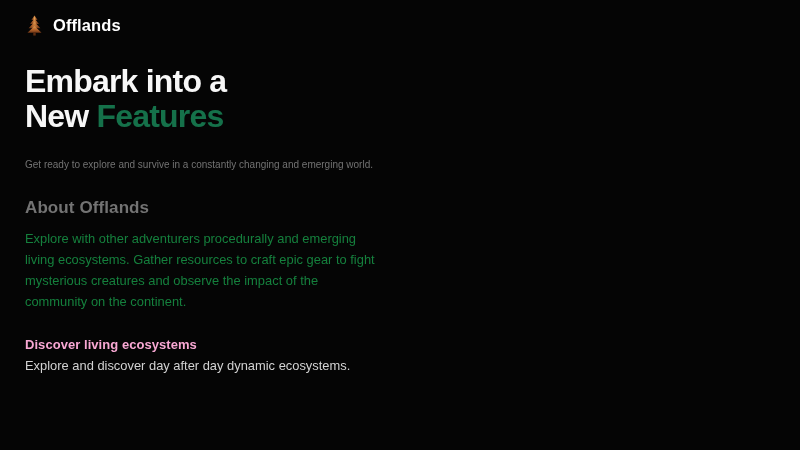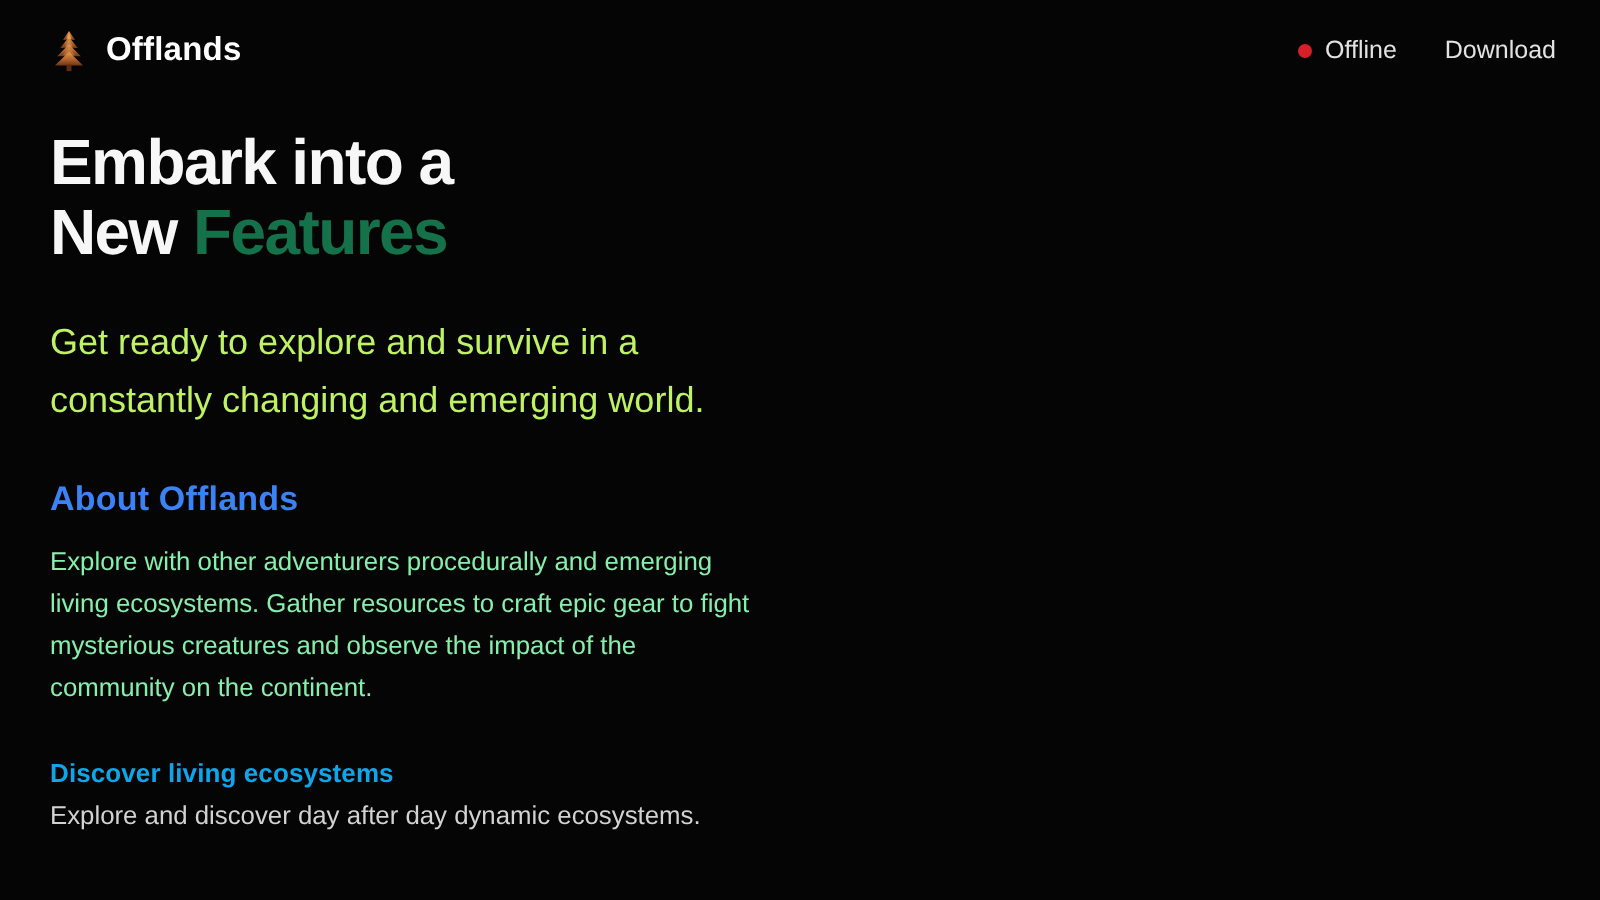--- a/index.html
+++ b/index.html
@@ -100,54 +100,54 @@
     color: #f7f7f7;
     letter-spacing: -0.8px;
     margin-bottom: 24px;
   }
 
   .hero-accent {
     color: #15714a;
   }
 
   .hero-sub {
-    font-size: 18px;
+    font-size: 10px;
     line-height: 1.62;
-    color: #bef264;
+    color: #737373;
     max-width: 360px;
     margin-bottom: 25px;
   }
 
   .section-heading {
     font-size: 17px;
     font-weight: bold;
-    color: #3b82f6;
+    color: #737373;
     letter-spacing: 0.1px;
     margin-bottom: 11px;
   }
 
   .section-body {
     font-size: 12.9px;
     line-height: 1.62;
-    color: #86efac;
+    color: #15803d;
     max-width: 350px;
   }
 
   .about-block { margin-bottom: 24px; }
 
   .features-heading { margin-bottom: 12px; }
 
   .feature {
     margin-bottom: 16px;
   }
 
   .feature-title {
     font-size: 13px;
     font-weight: bold;
-    color: #0ea5e9;
+    color: #f9a8d4;
     margin-bottom: 4px;
     letter-spacing: 0.05px;
   }
 
   .feature-text {
     font-size: 12.9px;
     line-height: 1.62;
     color: #d2d2d2;
     max-width: 352px;
   }
@@ -173,27 +173,20 @@
         <path d="M10 7.4 L16.2 13.8 L3.8 13.8 Z" fill="url(#pineGrad)"></path>
         <path d="M10 11.4 L17.4 18.6 L2.6 18.6 Z" fill="url(#pineGrad)"></path>
         <rect x="8.7" y="18.2" width="2.6" height="3.4" fill="#5c2c12"></rect>
         <path d="M10 1.4 L11.4 4.6 L8.6 4.6 Z" fill="#f0b567" opacity="0.75"></path>
         <path d="M10 5.0 L12.2 8.8 L7.8 8.8 Z" fill="#e0a05a" opacity="0.5"></path>
         <path d="M10 9.0 L13.2 13.2 L6.8 13.2 Z" fill="#d89350" opacity="0.42"></path>
       </svg>
       <span class="brand-name">Offlands</span>
     </div>
 
-    <nav class="header-nav">
-      <div class="status-pill">
-        <span class="status-dot"></span>
-        <span class="status-label">Offline</span>
-      </div>
-      <a class="nav-link" href="#">Download</a>
-    </nav>
 
   </header>
 
   <main class="content">
 
     <h1 class="hero-title">
       <span>Embark into a</span><br>
       <span>New </span><span class="hero-accent">Features</span>
     </h1>
 

